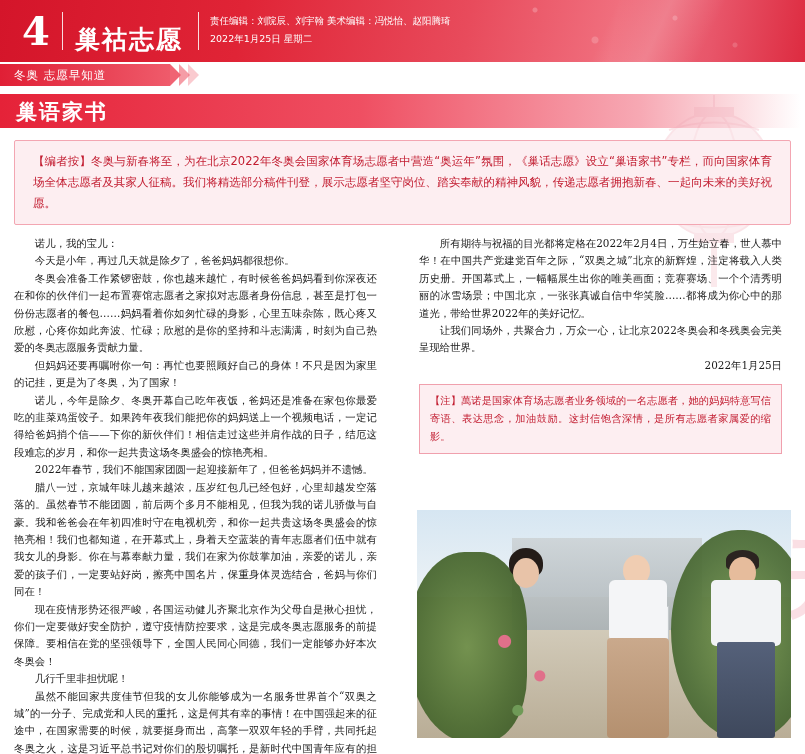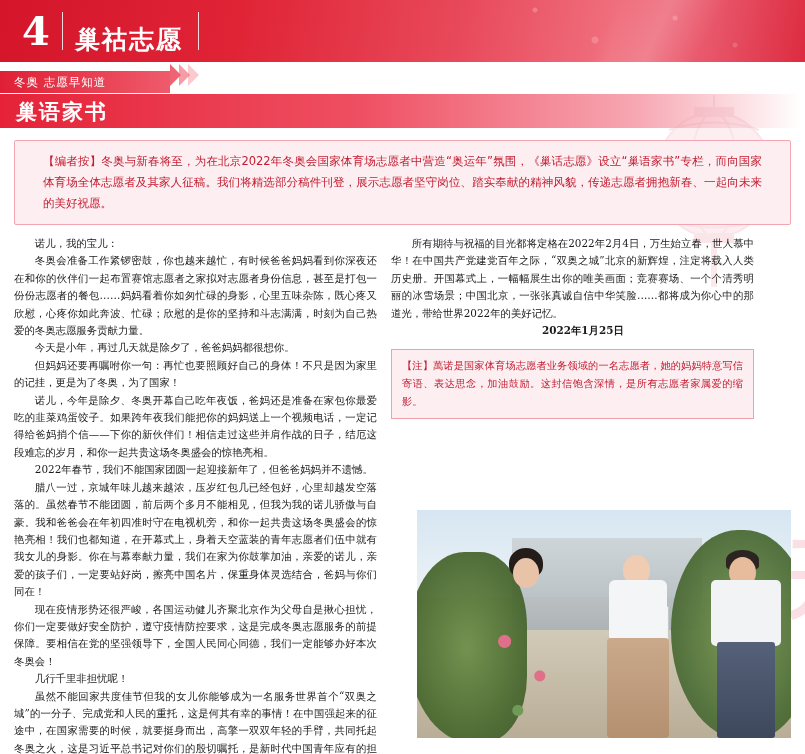--- a/index.html
+++ b/index.html
@@ -47,21 +47,21 @@
   }
   .credits{
     position:absolute;left:210px;top:13px;color:#fff;font-size:9.5px;line-height:16px;
   }
   .credits .row2{margin-top:2px;}
   
   .ribbon-wrap{
     position:relative;height:26px;background:#fff;
   }
   .ribbon{
-    position:absolute;left:0;top:9px;height:22px;width:170px;
+    position:absolute;left:0;top:2px;height:22px;width:170px;
     background:linear-gradient(90deg,#e01f35,#ef5b6b);
     color:#fff;font-size:11.5px;line-height:22px;padding-left:14px;
     box-sizing:border-box;letter-spacing:1px;
   }
   .ribbon-arrows{
     position:absolute;left:170px;top:2px;height:22px;width:40px;
   }
   .ribbon-arrows span{
     position:absolute;top:0;width:0;height:0;
     border-top:11px solid transparent;border-bottom:11px solid transparent;
@@ -78,21 +78,21 @@
   .section-title{
     position:absolute;left:16px;top:4px;color:#fff;font-size:21px;font-weight:bold;
     letter-spacing:2px;font-family:"DejaVu Serif","Liberation Serif",serif;
   }
   
   .editor-note{
     margin:12px 14px 0 14px;
     border:1px solid #f3a6b2;
     background:#fdeef1;
     border-radius:2px;
-    padding:10px 28px;
+    padding:10px 18px;
     color:#c21c30;
     font-size:11.5px;
     line-height:21px;
     text-align:justify;
     position:relative;
     z-index:3;
   }
   
   .lantern{
     position:absolute;right:16px;top:95px;width:150px;height:200px;
@@ -107,33 +107,33 @@
   .wm-text2{
     position:absolute;left:455px;top:585px;
     font-size:60px;font-weight:bold;color:#f3b6c2;opacity:.5;
     font-family:"DejaVu Serif","Liberation Serif",serif;
     letter-spacing:10px;pointer-events:none;z-index:1;white-space:nowrap;
   }
   
   .body-wrap{
     position:relative;z-index:2;
     margin:10px 14px 0 14px;
-    display:flex;gap:14px;
+    display:flex;gap:42px;
     height:520px;
   }
   .col{
     width:363px;
     font-family:"DejaVu Serif","Liberation Serif",serif;
     font-size:10.4px;line-height:17.4px;
     color:#1b1b1b;text-align:justify;
   }
   .col p{margin:0 0 0 0;text-indent:2em;}
   .salutation{text-indent:0;}
   .signoff{text-align:right;text-indent:0;margin-top:6px;}
-  .signdate{text-align:center;text-indent:0;font-weight:bold;}
+  .signdate{text-align:right;text-indent:0;}
   
   .footnote{
     margin-top:10px;
     border:1px solid #f0a0ad;
     background:#fdeef1;
     color:#c21c30;
     font-size:10.2px;line-height:18px;
     padding:7px 10px;
     text-align:justify;
     font-family:"DejaVu Serif","Liberation Serif",serif;
@@ -192,20 +192,24 @@
 </style>
 </head>
 <body>
 
 <div class="masthead">
   <div class="mast-deco"></div>
   <div class="page-num">4</div>
   <div class="mast-divider"></div>
   <div class="mast-title">巢祜志愿</div>
   <div class="mast-divider2"></div>
+  <div class="credits">
+    <div>责任编辑：刘院辰、刘宇翰   美术编辑：冯悦怡、赵阳腾琦</div>
+    <div class="row2">2022年1月25日 星期二</div>
+  </div>
 </div>
 
 <div class="ribbon-wrap">
   <div class="ribbon">冬奥 志愿早知道</div>
   <div class="ribbon-arrows">
     <span></span>
       <span></span>
       <span></span>
   </div>
 </div>
@@ -226,34 +230,35 @@
   <line x1="75" y1="0" x2="75" y2="14" stroke="#efa8b6" stroke-width="2"></line>
 </svg>
 <div class="wm-text">2018年开学典</div>
 <div class="wm-text2">强 物</div>
 
 <div class="editor-note">【编者按】冬奥与新春将至，为在北京2022年冬奥会国家体育场志愿者中营造“奥运年”氛围，《巢话志愿》设立“巢语家书”专栏，而向国家体育场全体志愿者及其家人征稿。我们将精选部分稿件刊登，展示志愿者坚守岗位、踏实奉献的精神风貌，传递志愿者拥抱新春、一起向未来的美好祝愿。</div>
 
 <div class="body-wrap">
   <div class="col">
     <p class="salutation">诺儿，我的宝儿：</p>
+    <p>今天是小年，再过几天就是除夕了，爸爸妈妈都很想你。</p>
     <p>冬奥会准备工作紧锣密鼓，你也越来越忙，有时候爸爸妈妈看到你深夜还在和你的伙伴们一起布置赛馆志愿者之家拟对志愿者身份信息，甚至是打包一份份志愿者的餐包……妈妈看着你如匆忙碌的身影，心里五味杂陈，既心疼又欣慰，心疼你如此奔波、忙碌；欣慰的是你的坚持和斗志满满，时刻为自己热爱的冬奥志愿服务贡献力量。</p>
-    <p>今天是小年，再过几天就是除夕了，爸爸妈妈都很想你。</p>
     <p>但妈妈还要再嘱咐你一句：再忙也要照顾好自己的身体！不只是因为家里的记挂，更是为了冬奥，为了国家！</p>
     <p>诺儿，今年是除夕、冬奥开幕自己吃年夜饭，爸妈还是准备在家包你最爱吃的韭菜鸡蛋饺子。如果跨年夜我们能把你的妈妈送上一个视频电话，一定记得给爸妈捎个信——下你的新伙伴们！相信走过这些并肩作战的日子，结厄这段难忘的岁月，和你一起共贵这场冬奥盛会的惊艳亮相。</p>
     <p>2022年春节，我们不能国家团圆一起迎接新年了，但爸爸妈妈并不遗憾。</p>
     <p>腊八一过，京城年味儿越来越浓，压岁红包几已经包好，心里却越发空落落的。虽然春节不能团圆，前后两个多月不能相见，但我为我的诺儿骄傲与自豪。我和爸爸会在年初四准时守在电视机旁，和你一起共贵这场冬奥盛会的惊艳亮相！我们也都知道，在开幕式上，身着天空蓝装的青年志愿者们伍中就有我女儿的身影。你在与幕奉献力量，我们在家为你鼓掌加油，亲爱的诺儿，亲爱的孩子们，一定要站好岗，擦亮中国名片，保重身体灵选结合，爸妈与你们同在！</p>
     <p>现在疫情形势还很严峻，各国运动健儿齐聚北京作为父母自是揪心担忧，你们一定要做好安全防护，遵守疫情防控要求，这是完成冬奥志愿服务的前提保障。要相信在党的坚强领导下，全国人民同心同德，我们一定能够办好本次冬奥会！</p>
     <p>几行千里非担忧呢！</p>
     <p>虽然不能回家共度佳节但我的女儿你能够成为一名服务世界首个“双奥之城”的一分子、完成党和人民的重托，这是何其有幸的事情！在中国强起来的征途中，在国家需要的时候，就要挺身而出，高擎一双双年轻的手臂，共同托起冬奥之火，这是习近平总书记对你们的殷切嘱托，是新时代中国青年应有的担当，你们责无旁贷。</p>
 
   </div>
 
   <div class="col">
     <p>所有期待与祝福的目光都将定格在2022年2月4日，万生始立春，世人慕中华！在中国共产党建党百年之际，“双奥之城”北京的新辉煌，注定将载入人类历史册。开国幕式上，一幅幅展生出你的唯美画面；竞赛赛场、一个个清秀明丽的冰雪场景；中国北京，一张张真诚自信中华笑脸……都将成为你心中的那道光，带给世界2022年的美好记忆。</p>
+    <p>让我们同场外，共聚合力，万众一心，让北京2022冬奥会和冬残奥会完美呈现给世界。</p>
     <p class="signdate">2022年1月25日</p>
     <div class="footnote">【注】萬诺是国家体育场志愿者业务领域的一名志愿者，她的妈妈特意写信寄语、表达思念，加油鼓励。这封信饱含深情，是所有志愿者家属爱的缩影。</div>
   </div>
 </div>
 
 <div class="photo">
   <div class="ph-sky"></div>
   <div class="ph-ground"></div>
   <div class="ph-wall"></div>
   <div class="ph-bush-l"></div>

